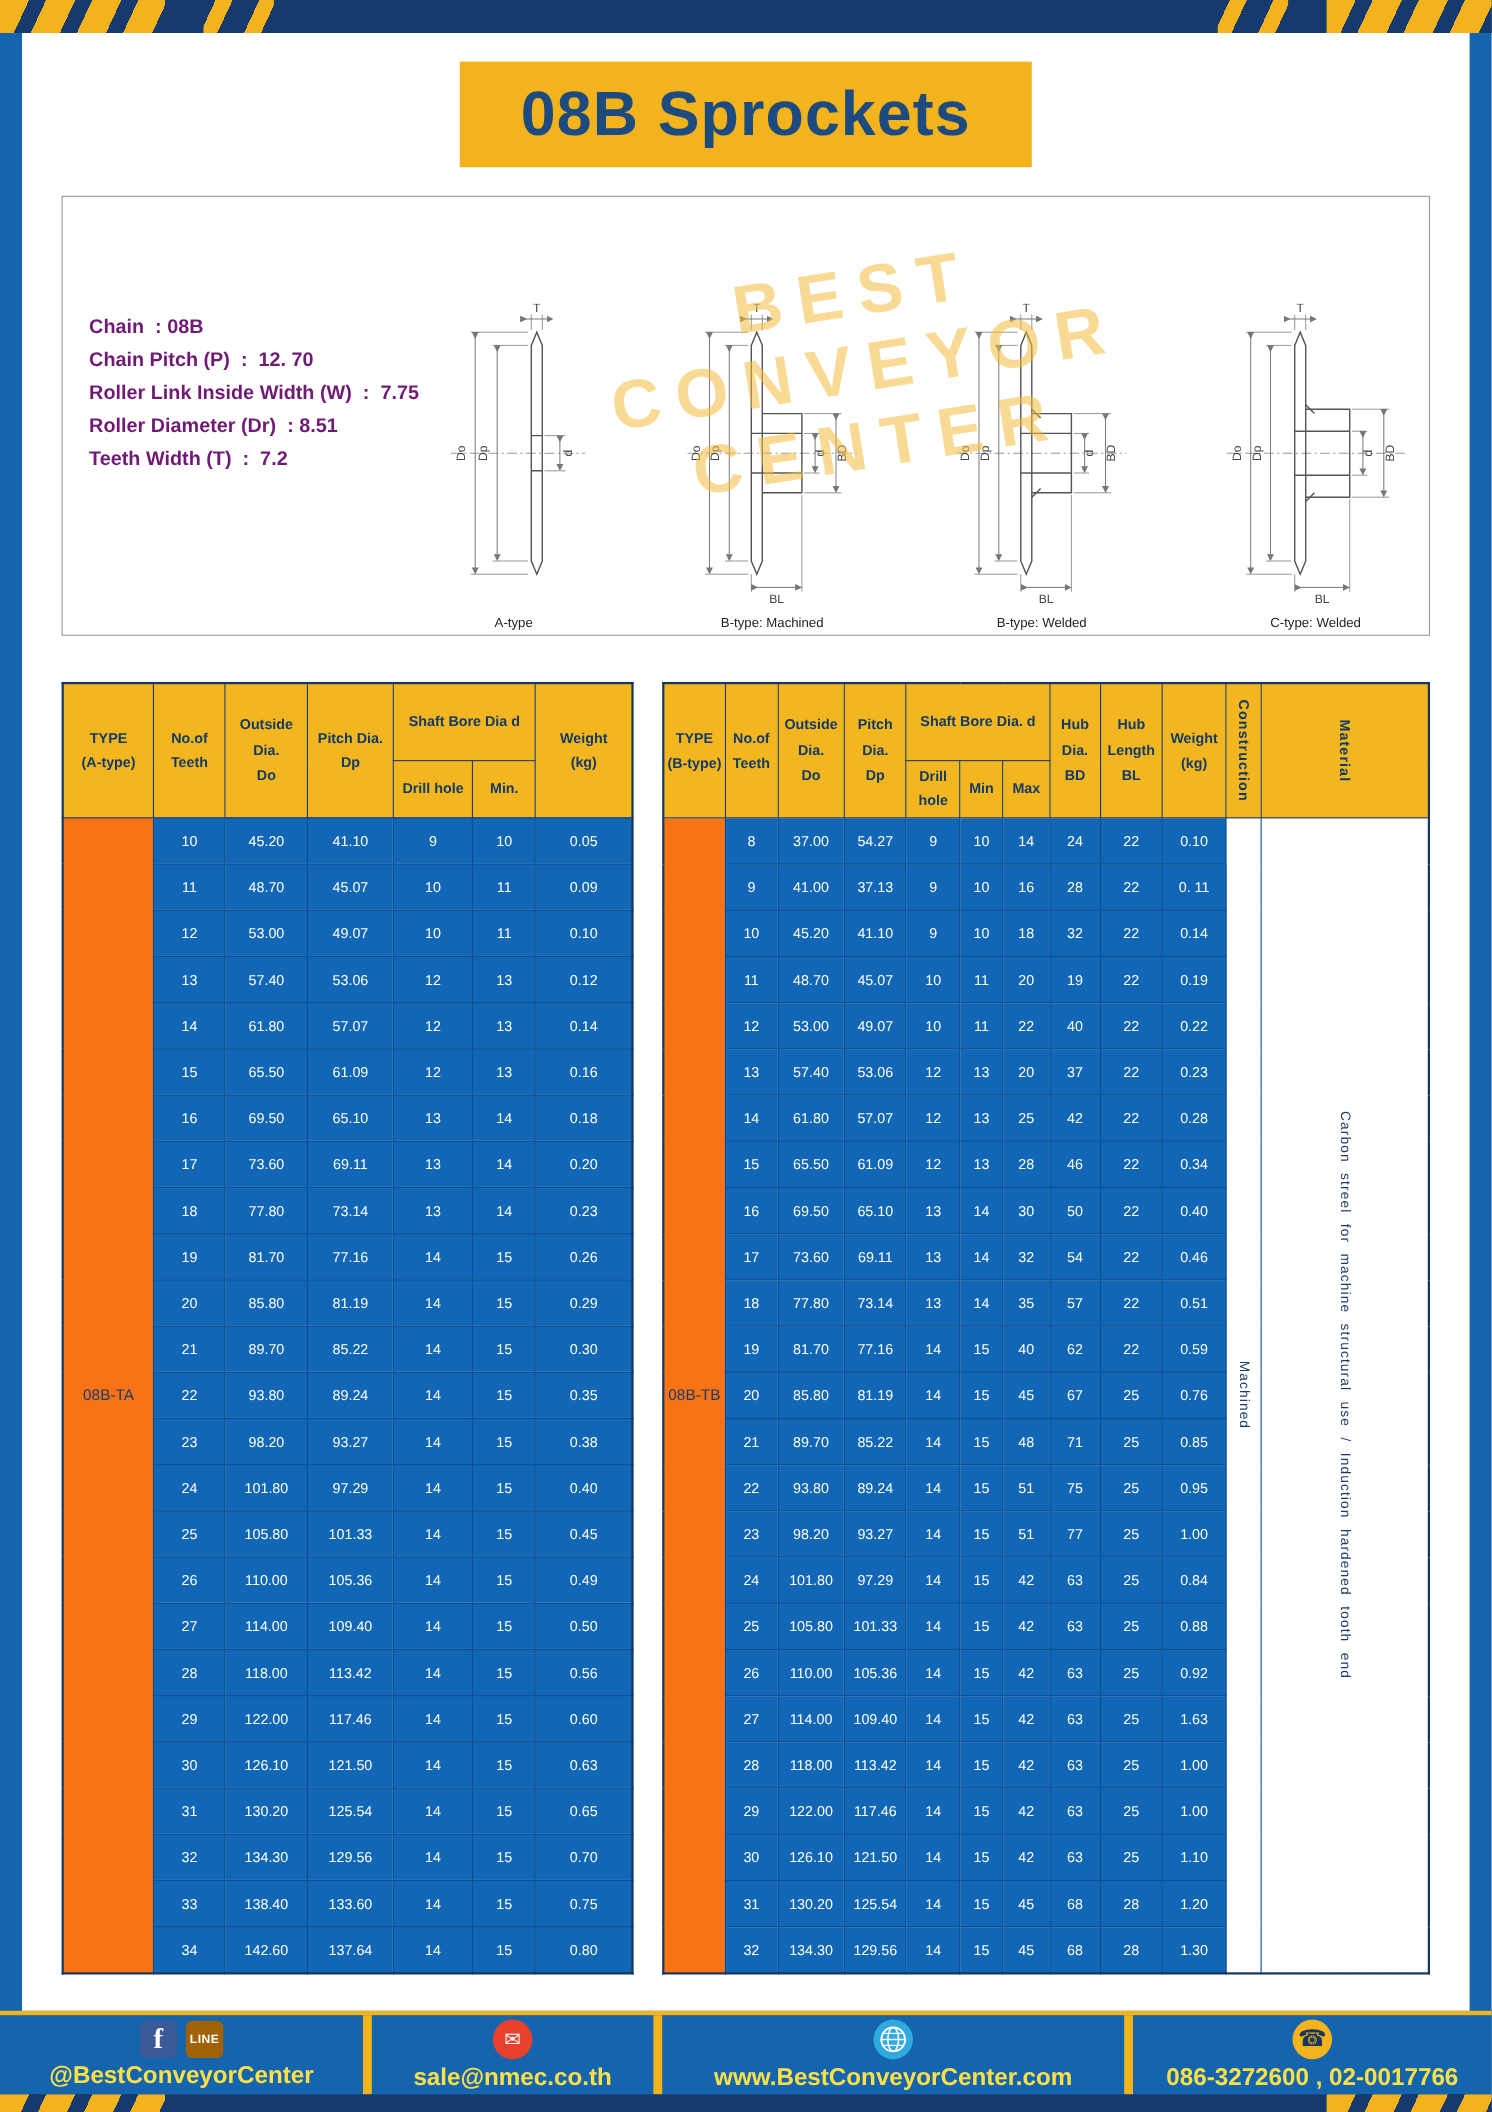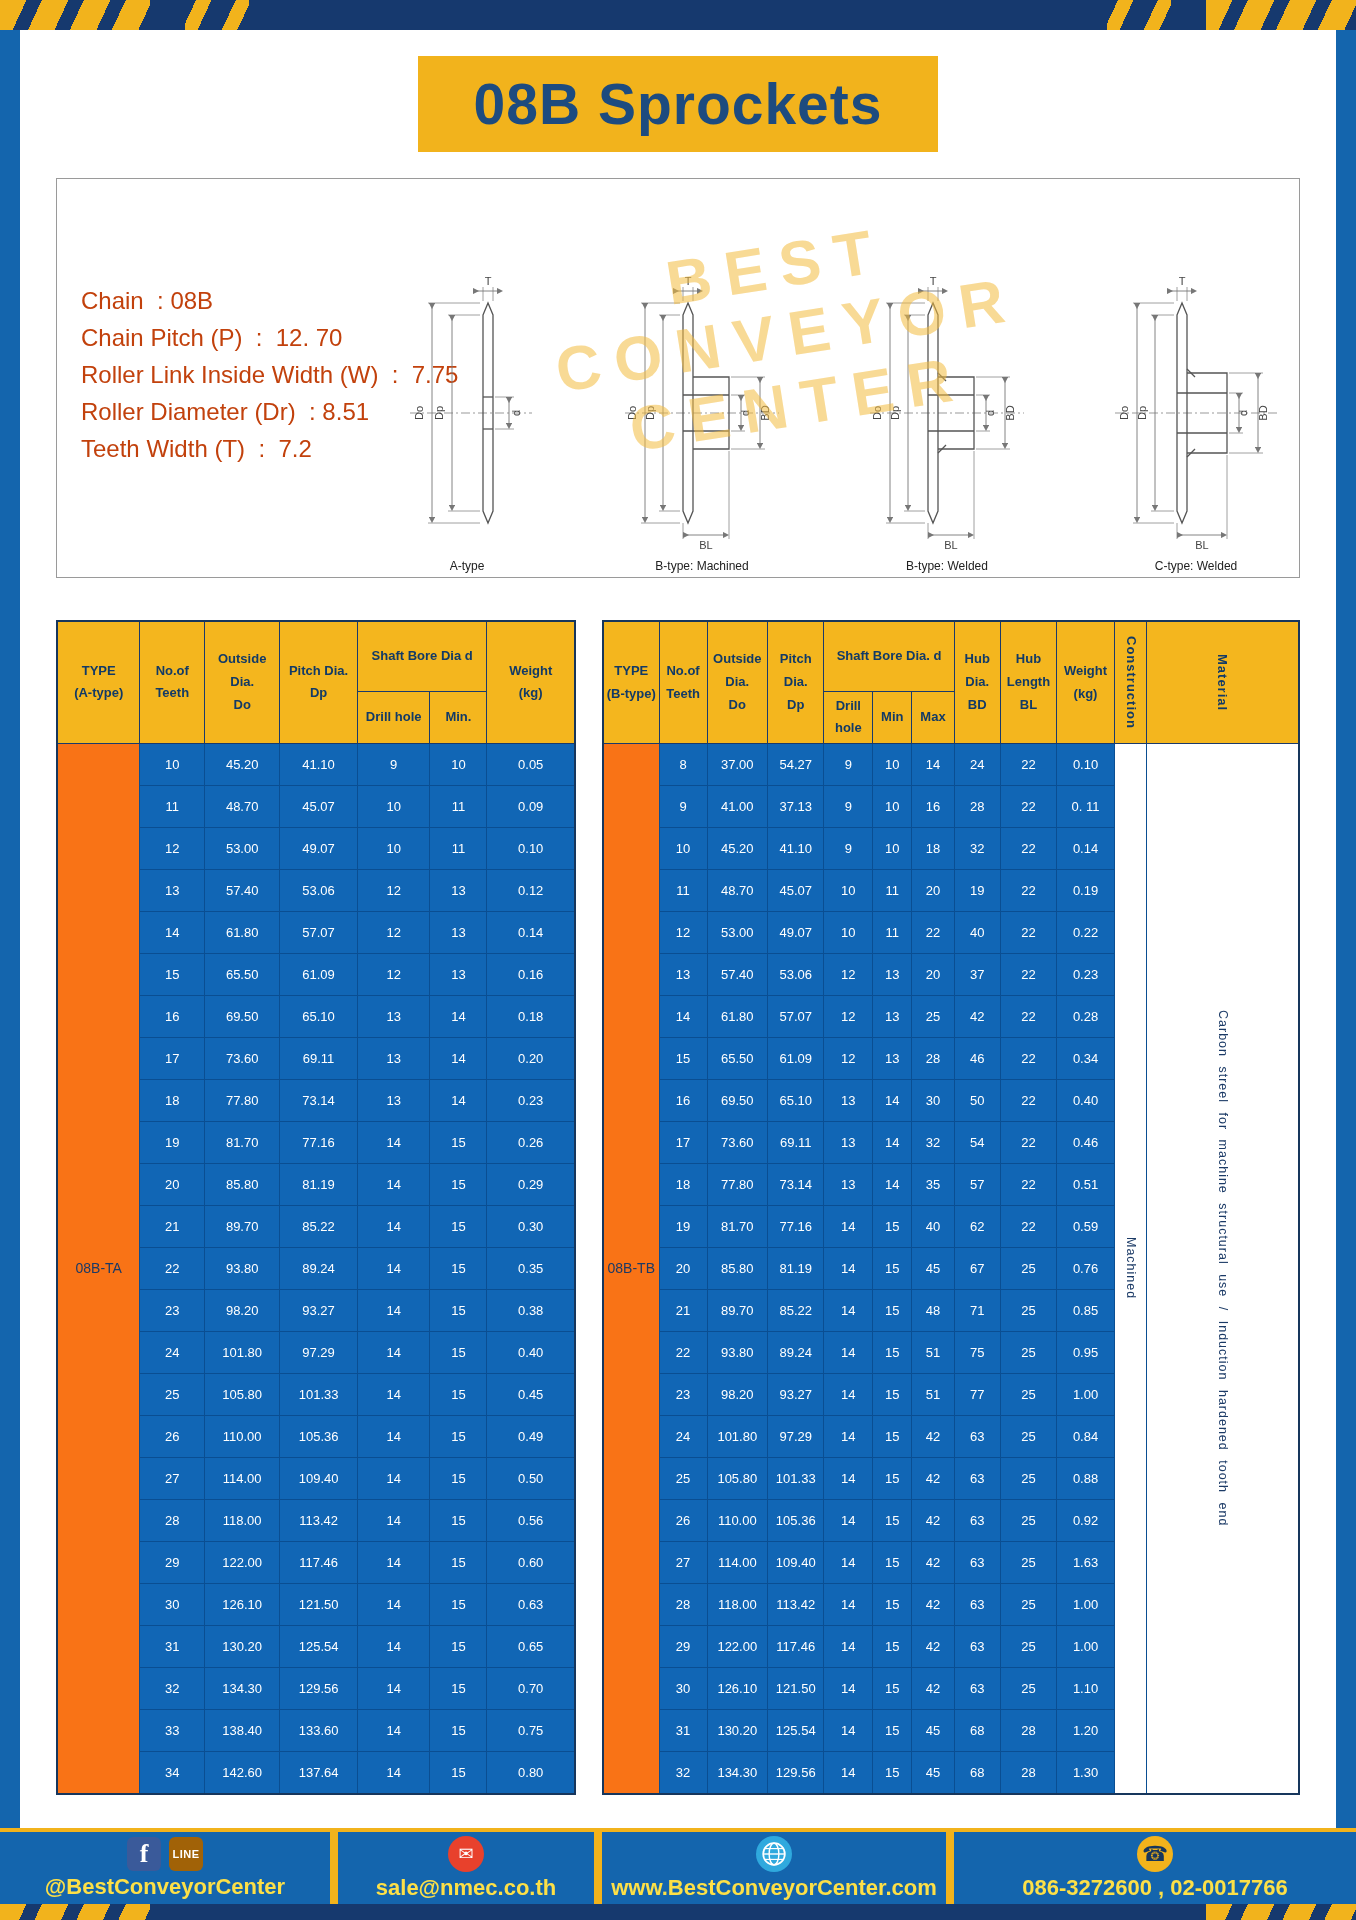--- a/index.html
+++ b/index.html
@@ -38,21 +38,21 @@
   
   .diagram-box {
     position:relative;
     margin:26px 36px 0;
     height:400px;
     border:1px solid #9a9a9a;
     background:#fff;
     overflow:hidden;
   }
   .specs { position:absolute; left:24px; top:108px; }
-  .spec-line { font-size:24px; font-weight:normal; color:#c2410c; margin-bottom:9px; white-space:pre; }
+  .spec-line { font-size:18px; font-weight:bold; color:#701a75; margin-bottom:9px; white-space:pre; }
   .watermark {
     position:absolute; left:420px; top:52px; width:620px;
     transform:rotate(-9deg);
     color:#f4bc3f; opacity:.55;
     font-weight:bold; text-align:center;
     letter-spacing:14px; line-height:1.12; font-size:62px;
     pointer-events:none; z-index:4;
   }
   .drawings {
     position:absolute; left:335px; right:14px; top:10px; bottom:4px;
@@ -93,21 +93,21 @@
   }
 
   
   .footer {
     position:absolute; left:0; right:0; bottom:16px; height:76px;
     background:#1465ad; border-top:4px solid #f2b31c;
     display:flex; align-items:stretch; z-index:4;
   }
   .f-sec { display:flex; flex-direction:column; align-items:center; justify-content:center; gap:3px; }
   .f-sec.social { width:330px; } .f-sec.email { width:256px; }
-  .f-sec.web { width:344px;align-items:center; } .f-sec.phone { flex:1; }
+  .f-sec.web { width:420px;align-items:center; } .f-sec.phone { flex:1; }
   .f-divider { width:8px; background:#f2b31c; }
   .f-label { color:#fde047; font-size:22px; font-weight:bold; white-space:nowrap; }
   .f-icons { display:flex; gap:8px; align-items:center; }
   .icon-rect { width:34px; height:34px; border-radius:6px; display:flex; align-items:center; justify-content:center; }
   .fb { background:#3a5a9a; color:#fff; font-family:"Liberation Serif",serif; font-weight:bold; font-size:26px; }
   .line { background:#a16207; color:#fff; font-weight:bold; font-size:11px; letter-spacing:.5px; }
   .icon-circle { width:36px; height:36px; border-radius:50%; display:flex; align-items:center; justify-content:center; }
   .mail { background:#e8412c; color:#fff; font-size:18px; }
   .globe { background:#2fa9de; }
   .phone-ic { background:#f2b31c; color:#17365c; font-size:21px; }

